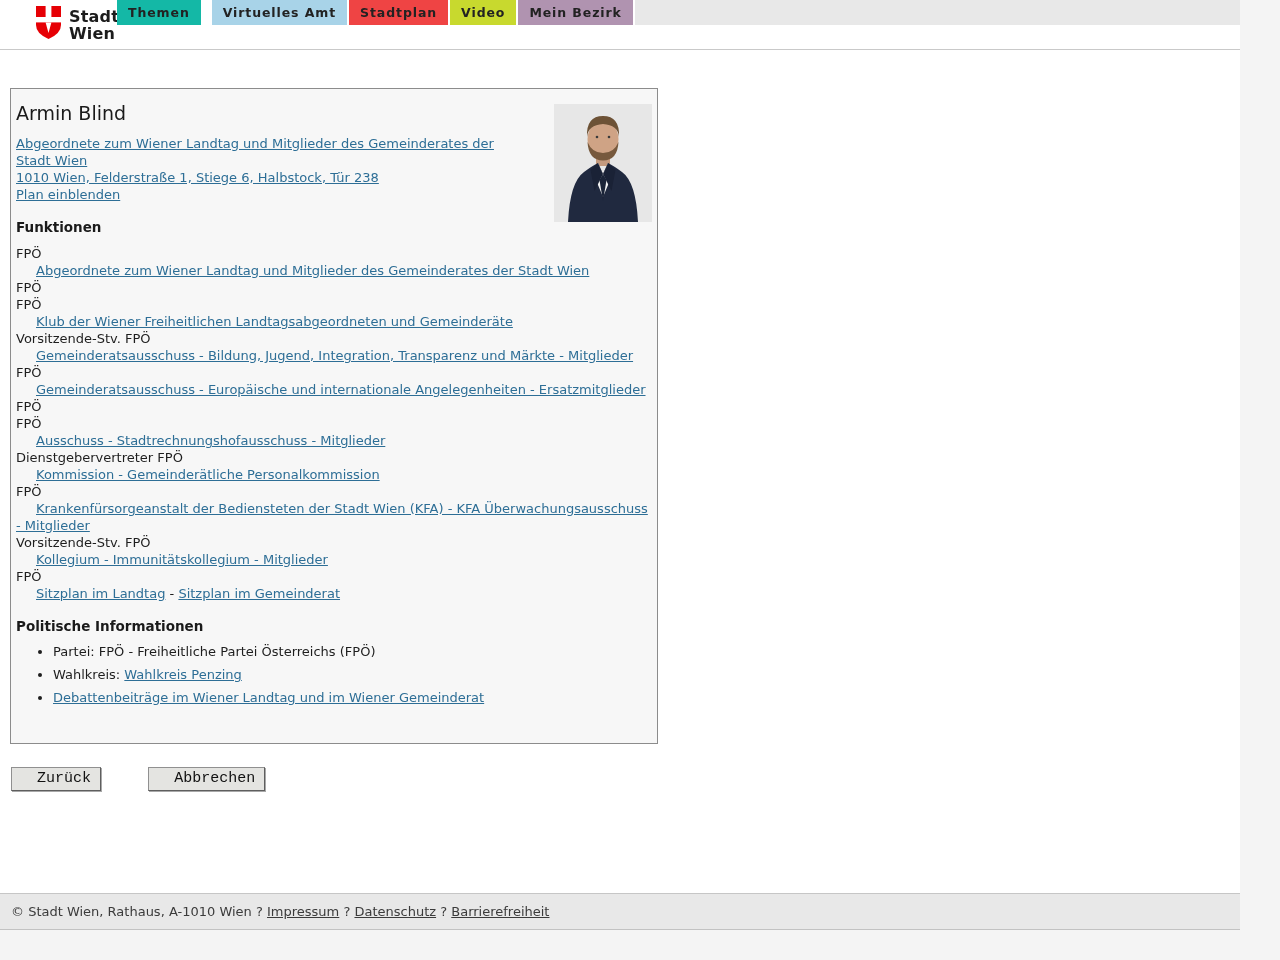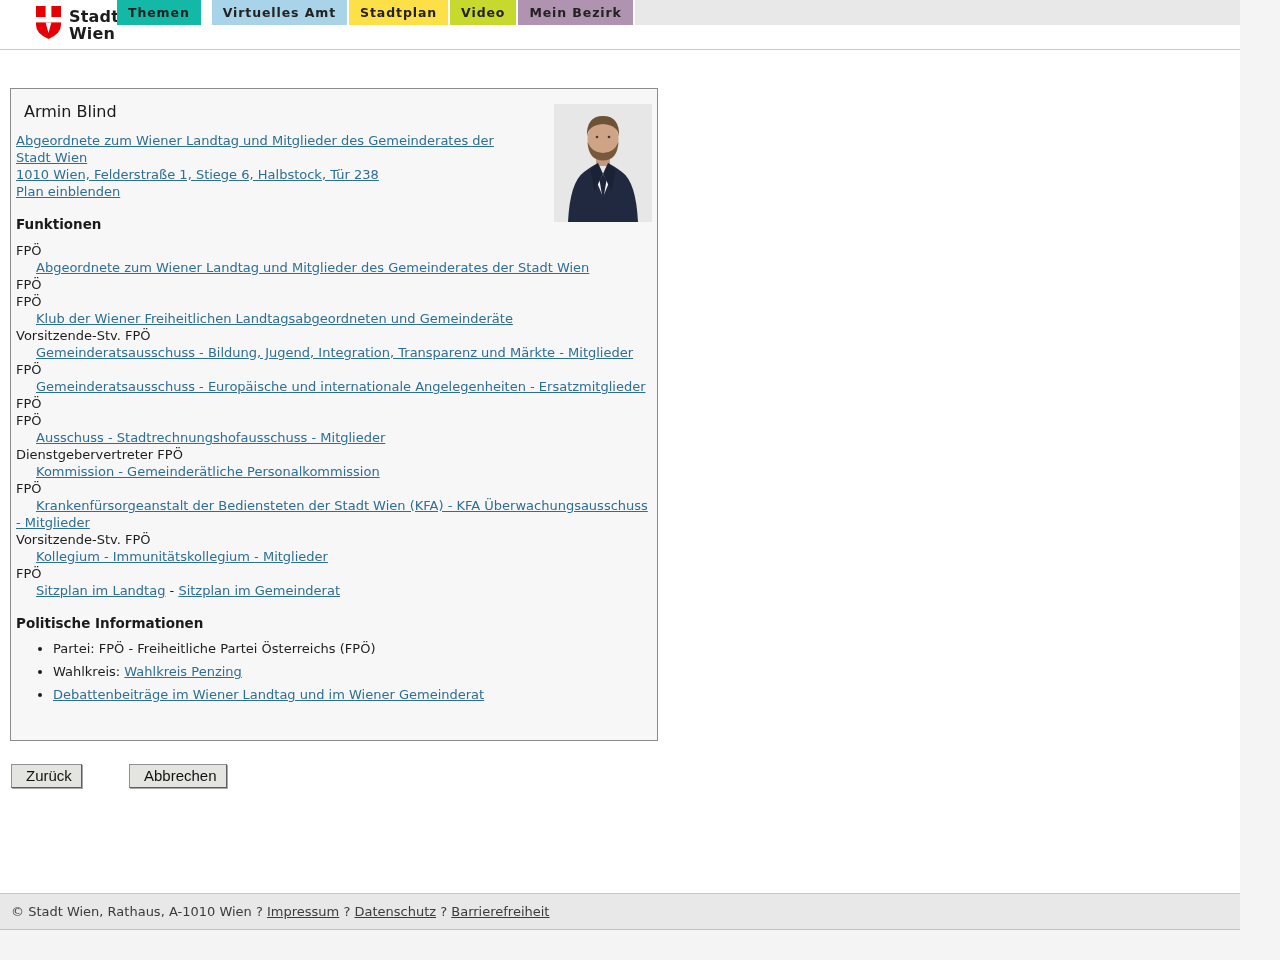--- a/index.html
+++ b/index.html
@@ -71,23 +71,23 @@
     padding: 13px 5px 30px 5px;
     position: relative;
   }
   .photo {
     position: absolute;
     top: 15px; right: 5px;
     width: 98px; height: 118px;
     overflow: hidden;
   }
   h1.person-name {
-    font-size: 16px;
+    font-size: 19px;
     font-weight: 400;
-    margin: 0 0 11px 8px;
+    margin: 0 0 11px 0;
     color: #1a1a1a;
   }
   .profile-links {
     max-width: 505px;
     line-height: 17px;
   }
   a.link { color: #2d6e96; text-decoration: underline; cursor: pointer; }
 
   .contact { margin-top: 15px; line-height: 17px; }
   .contact-row { display: flex; }
@@ -103,29 +103,29 @@
   .fn-links { text-indent: 20px; }
 
   ul.political {
     margin: 10px 0 0 0;
     padding-left: 37px;
   }
   ul.political li { margin-bottom: 8px; line-height: 15px; }
 
   .buttons { margin: 23px 0 0 11px; }
   .buttons button {
-    font-family: Liberation Sans, sans-serif;
+    font-family: Liberation Mono, monospace;
     font-size: 15px;
     color: #111111;
     background: #e4e4e1;
     border: 1px solid #909090;
     border-right-color: #5e5e5e;
     border-bottom-color: #5e5e5e;
     box-shadow: 1px 1px 0 #a8a8a8;
-    padding: 2px 9px 3px 14px;
+    padding: 2px 9px 3px 25px;
     cursor: pointer;
   }
   .buttons button + button { margin-left: 43px; }
 
   
   footer.site-footer {
     margin-top: 0;
     height: 37px;
     background: #e8e8e8;
     border-top: 1px solid #c6c6c6;
@@ -159,21 +159,21 @@
         </svg>
       </span>
       <div class="logo-text">
         <span>Stadt</span>
         <span>Wien</span>
       </div>
     </div>
     <nav class="tabs" id="tabs">
         <div class="tab" style="background: #14b8a6;">Themen</div>
         <div class="tab" style="background: rgb(168, 211, 232);">Virtuelles Amt</div>
-        <div class="tab" style="background: #fde047;">Stadtplan</div>
+        <div class="tab" style="background: #ef4444;">Stadtplan</div>
         <div class="tab" style="background: rgb(200, 217, 46);">Video</div>
         <div class="tab" style="background: rgb(176, 147, 176);">Mein Bezirk</div>
         <div class="tab-filler" style="background: rgb(232, 232, 232);"></div>
       </nav>
   </header>
 
   <main>
 
     <section class="profile-box">
 

